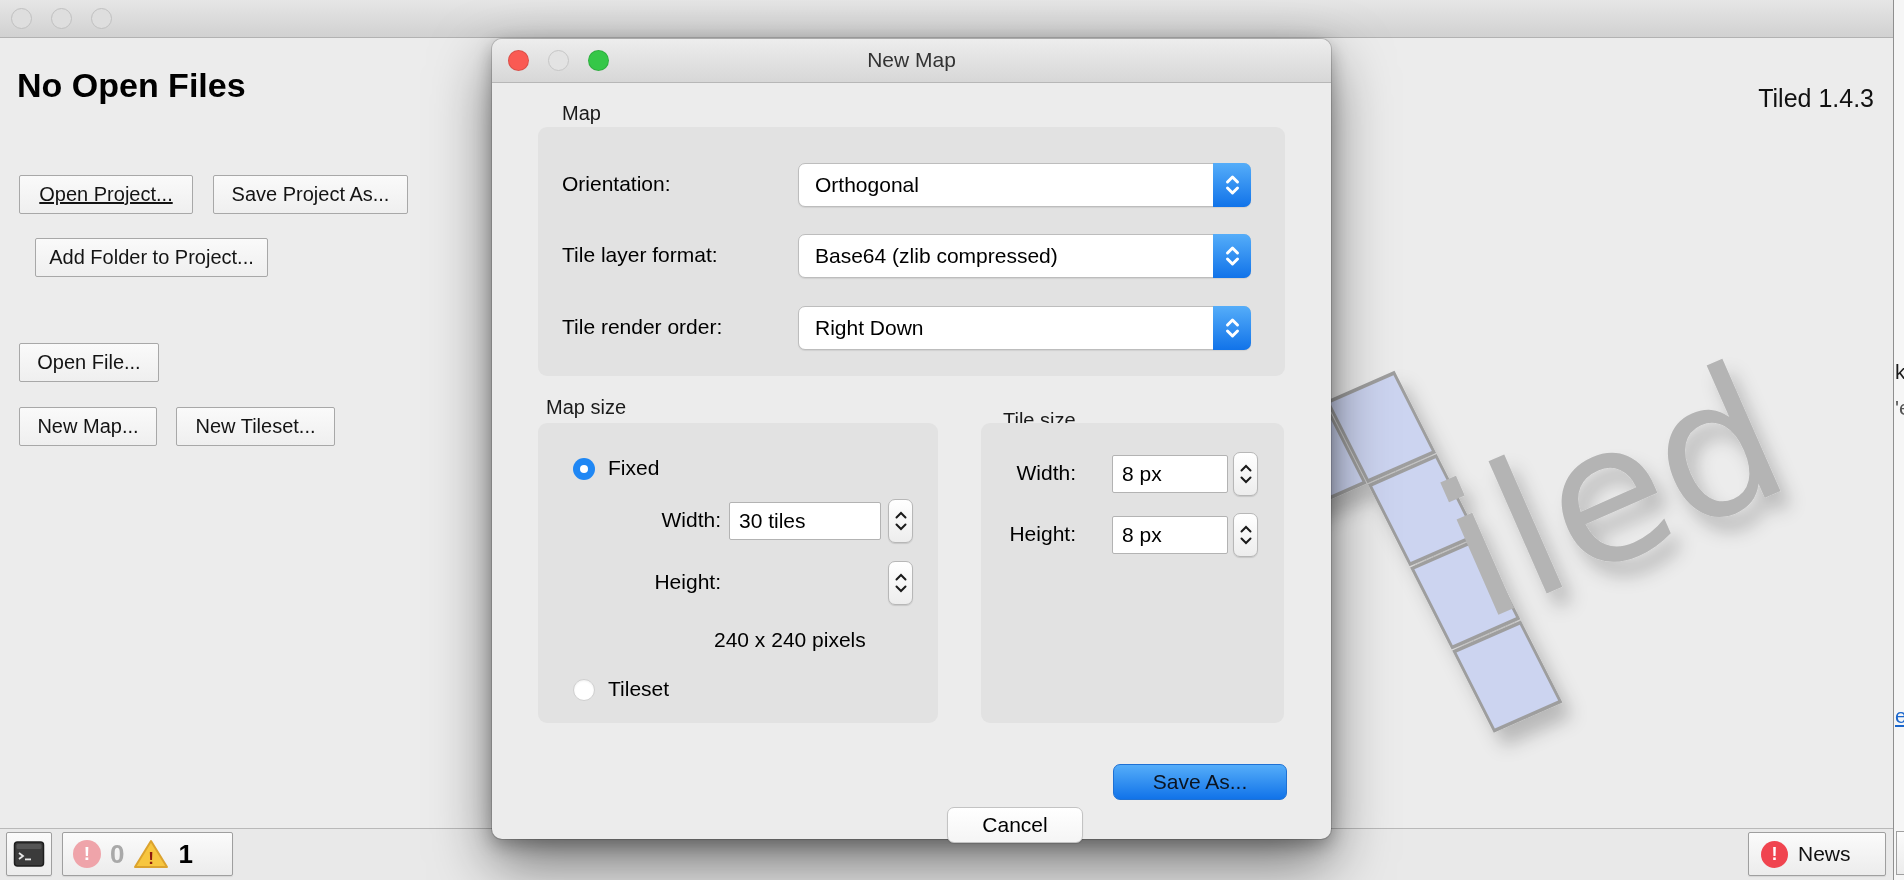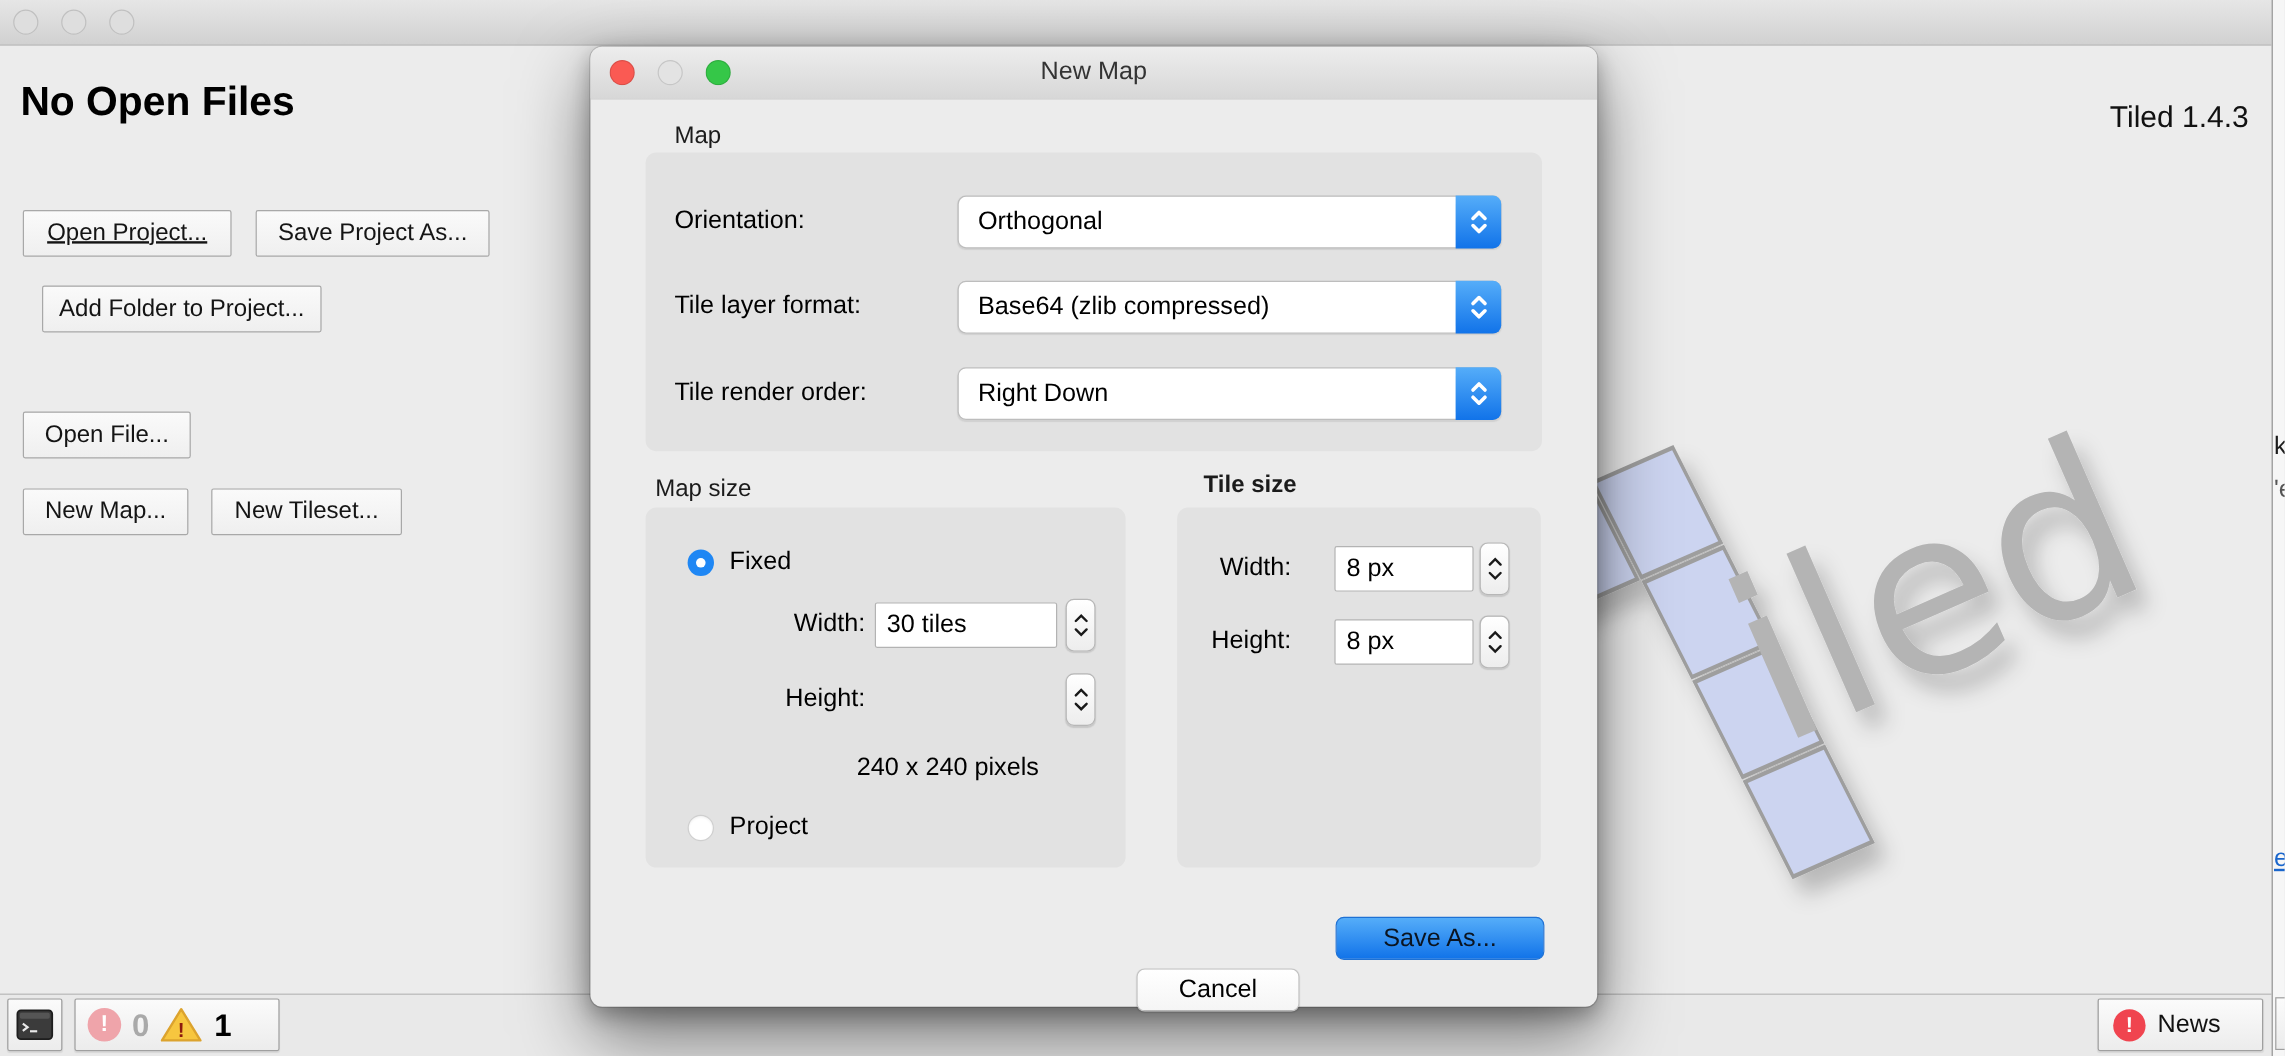--- a/index.html
+++ b/index.html
@@ -254,24 +254,24 @@
             <path d="M1.5 6.5 L6 2 L10.5 6.5" stroke="#1a1a1a" stroke-width="2" fill="none" stroke-linecap="round"></path>
           </svg>
         <svg width="12" height="8" viewBox="0 0 12 8">
             <path d="M1.5 1.5 L6 6 L10.5 1.5" stroke="#1a1a1a" stroke-width="2" fill="none" stroke-linecap="round"></path>
           </svg>
       </div>
 
       <div class="pixels" style="left:176px; top:205px;">240 x 240 pixels</div>
 
       <span class="radio off" style="left:35px; top:256px;"></span>
-      <span class="field-label" style="left:70px; top:254px;">Project</span>
-    </div>
-
-    <div class="group-label" style="left:511px; top:354px;font-weight:bold;">Tile size</div>
+      <span class="field-label" style="left:70px; top:254px;">Tileset</span>
+    </div>
+
+    <div class="group-label" style="left:511px; top:370px;">Tile size</div>
     <div class="groupbox" style="left:489px; top:384px; width:303px; height:300px;">
 
       <div class="field-label" style="left:10px; top:38px; width:85px; text-align:right;">Width:</div>
       <div class="spin-field" style="left:131px; top:32px; width:116px; height:38px;">
         <span>8 px</span>
       </div>
       <div class="stepper" style="left:252px; top:29px;">
         <svg width="12" height="8" viewBox="0 0 12 8">
             <path d="M1.5 6.5 L6 2 L10.5 6.5" stroke="#1a1a1a" stroke-width="2" fill="none" stroke-linecap="round"></path>
           </svg>

